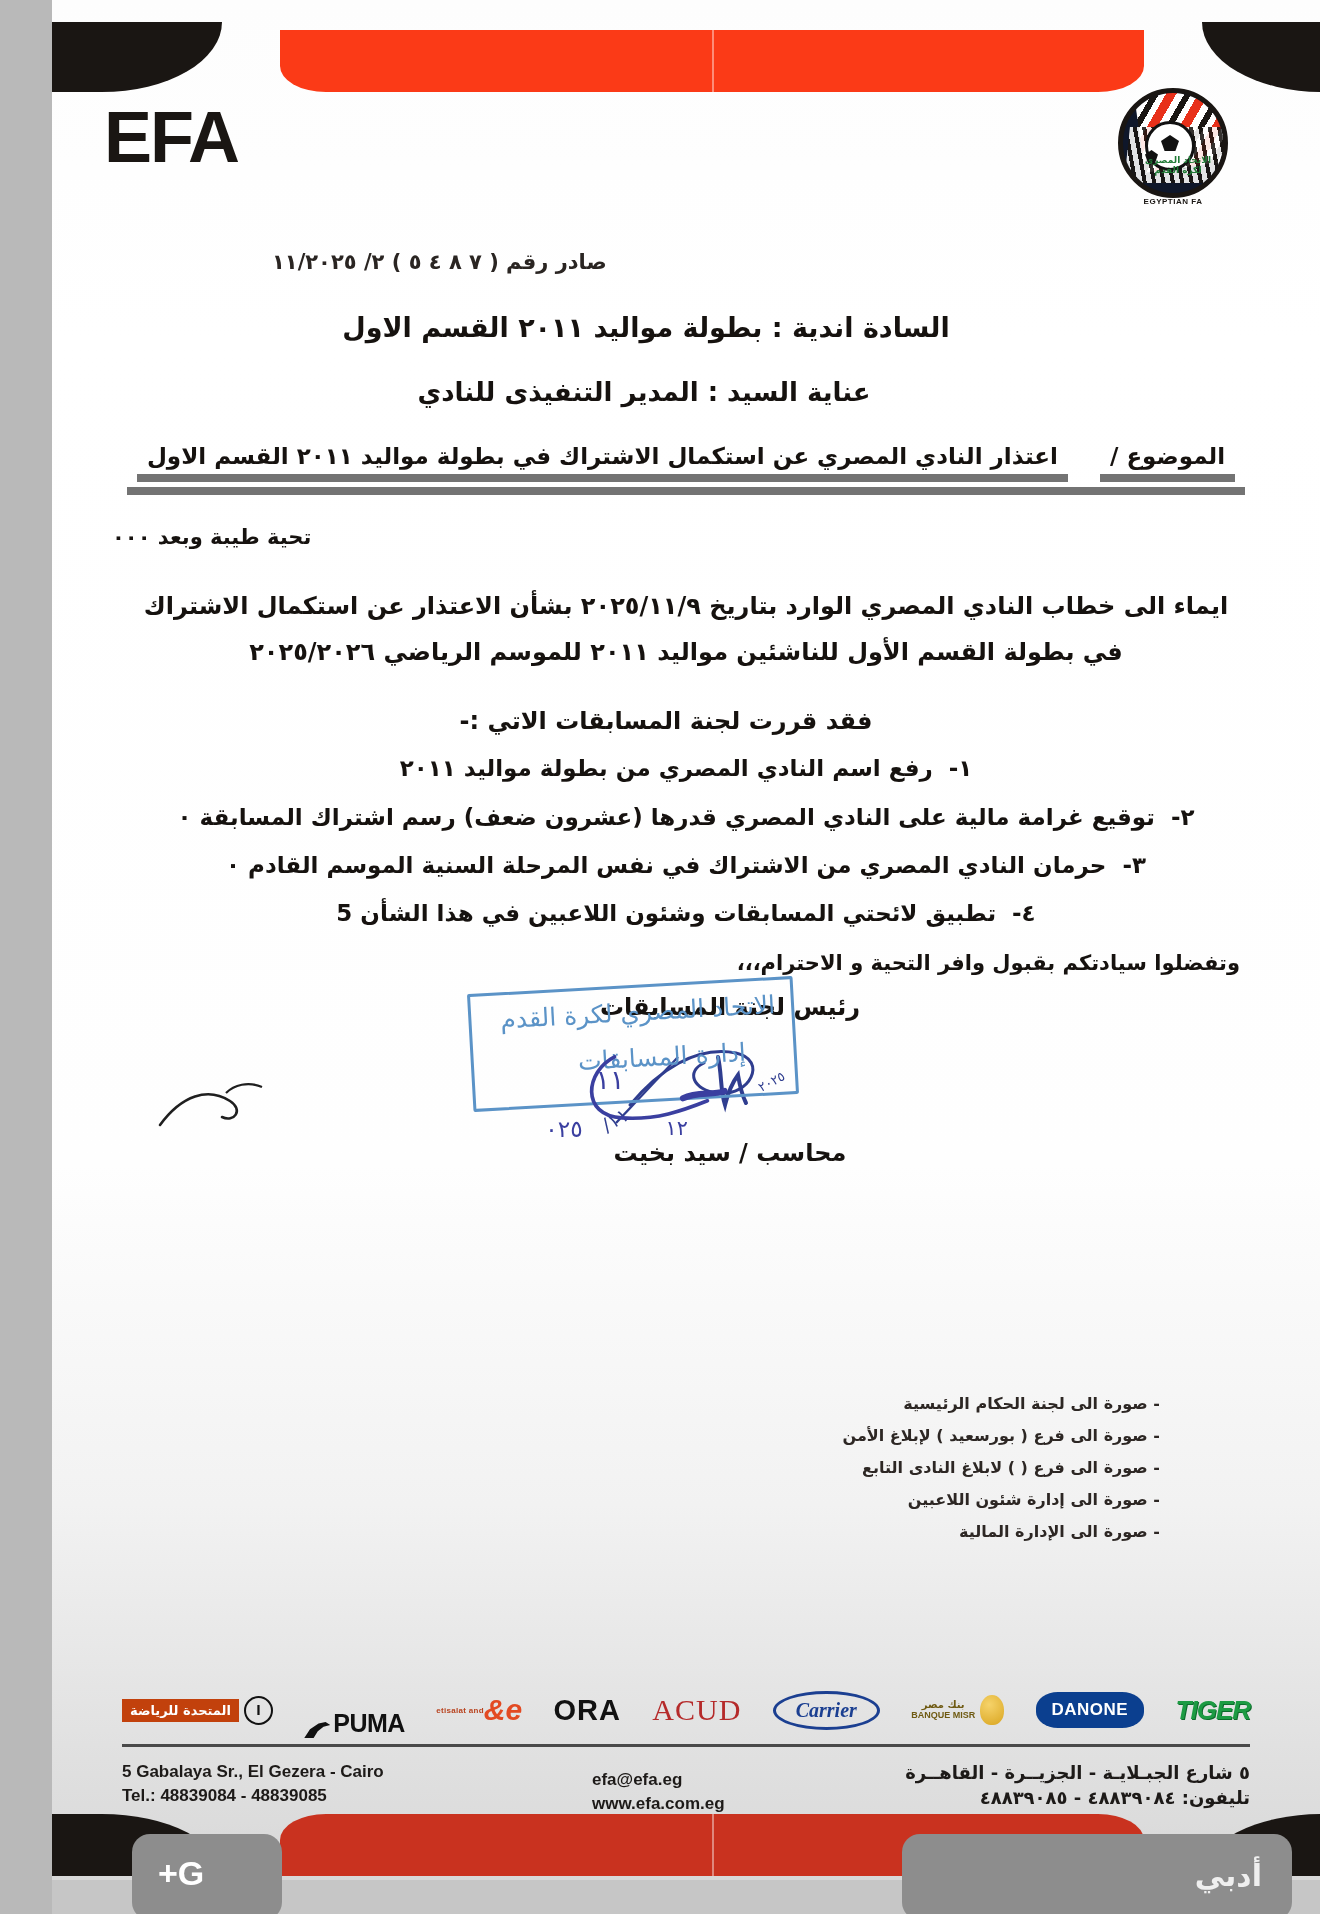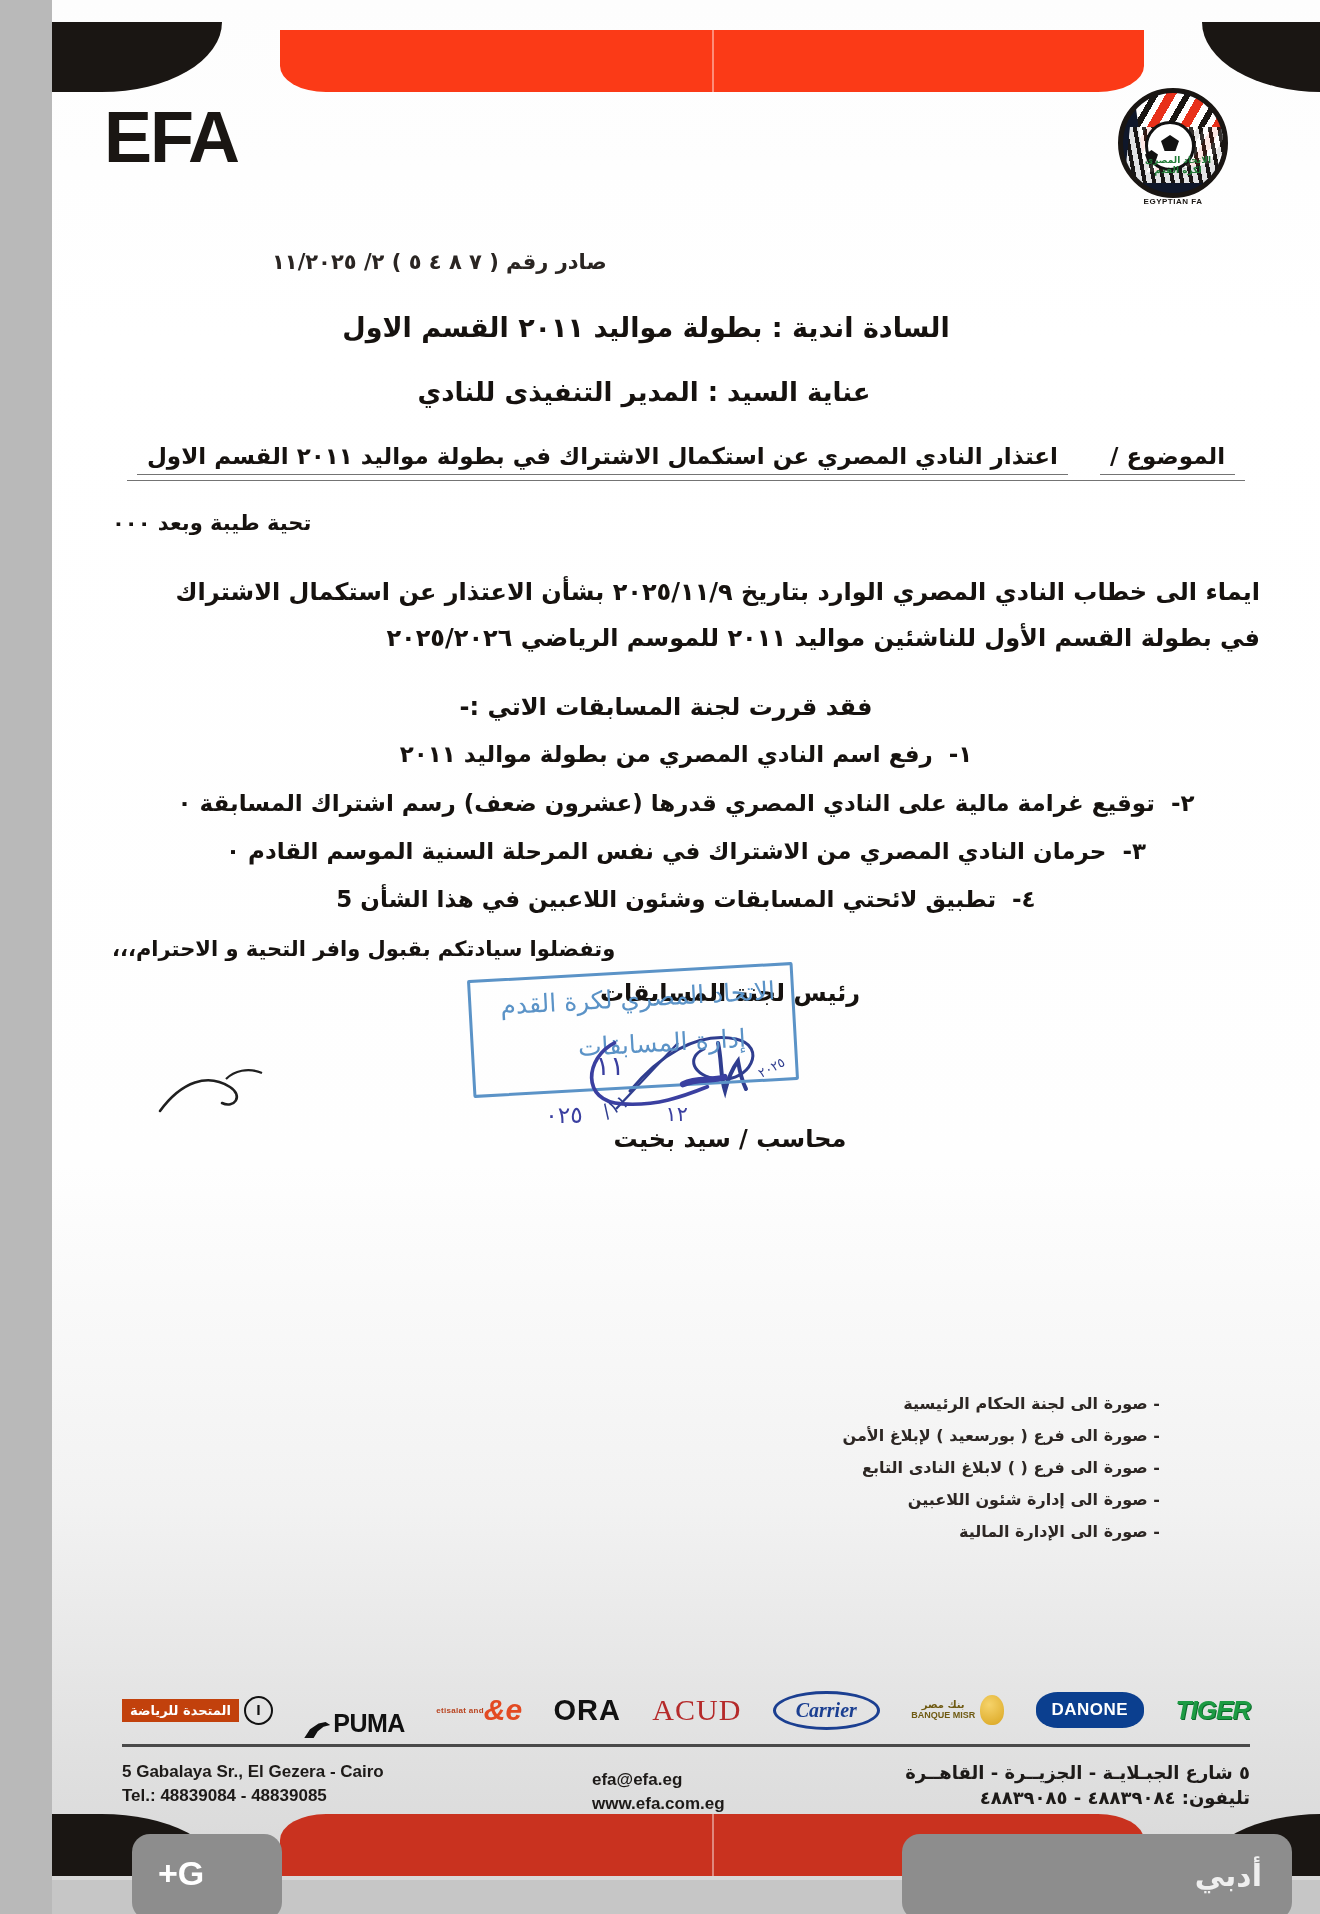--- a/index.html
+++ b/index.html
@@ -58,34 +58,34 @@
   .ar{font-family:"DejaVu Sans","Liberation Sans",sans-serif;direction:rtl;}
 
   .refline{text-align:left;padding-left:160px;font-size:21px;font-weight:600;
            letter-spacing:0px;color:#2a2522;margin-bottom:38px;}
   .to-line{text-align:center;font-size:27px;font-weight:800;margin:0 0 34px 0;
            letter-spacing:-.3px;padding-right:80px;}
   .att-line{text-align:center;font-size:26px;font-weight:800;margin:0 0 36px 0;padding-right:84px;}
 
   .subject{display:block;text-align:center;margin:0 0 30px 0;}
   .subject span{display:inline-block;font-size:23px;font-weight:800;
-        border-bottom:1px solid #737373;padding:0 10px 5px 10px;}
+        border-bottom:8px solid #737373;padding:0 10px 5px 10px;}
 
   .greet{text-align:left;font-size:21px;font-weight:700;margin:0 0 34px 0;padding-right:30px;}
 
-  .para{font-size:24px;font-weight:700;line-height:1.92;text-align:right;margin:0 0 32px 0;}
+  .para{font-size:24px;font-weight:700;line-height:1.92;text-align:center;margin:0 0 32px 0;}
   .para .l2{display:block;}
 
   .decided{text-align:center;font-size:24px;font-weight:700;margin:0 0 20px 0;padding-right:40px;}
 
   ol.items{list-style:none;margin:0 0 24px 0;padding:0;}
   ol.items li{font-size:23px;font-weight:700;line-height:1.15;margin:0 0 22px 0;text-align:center;}
   ol.items li .num{display:inline-block;margin-left:8px;}
 
-  .regards{text-align:left;font-size:21px;font-weight:800;margin:0 0 18px 0;padding-right:20px;}
+  .regards{text-align:right;font-size:21px;font-weight:800;margin:0 0 18px 0;padding-right:20px;}
 
   
   .sigzone{position:relative;height:230px;margin-top:4px;}
   .sig-right{position:absolute;right:360px;top:0;text-align:center;width:340px;}
   .sig-title{font-size:24px;font-weight:800;}
   .sig-name{font-size:24px;font-weight:800;margin-top:118px;}
 
   .scribble{position:absolute;right:430px;top:34px;width:230px;height:110px;pointer-events:none;}
   .scribble2{position:absolute;left:150px;top:40px;width:130px;height:90px;}
 

